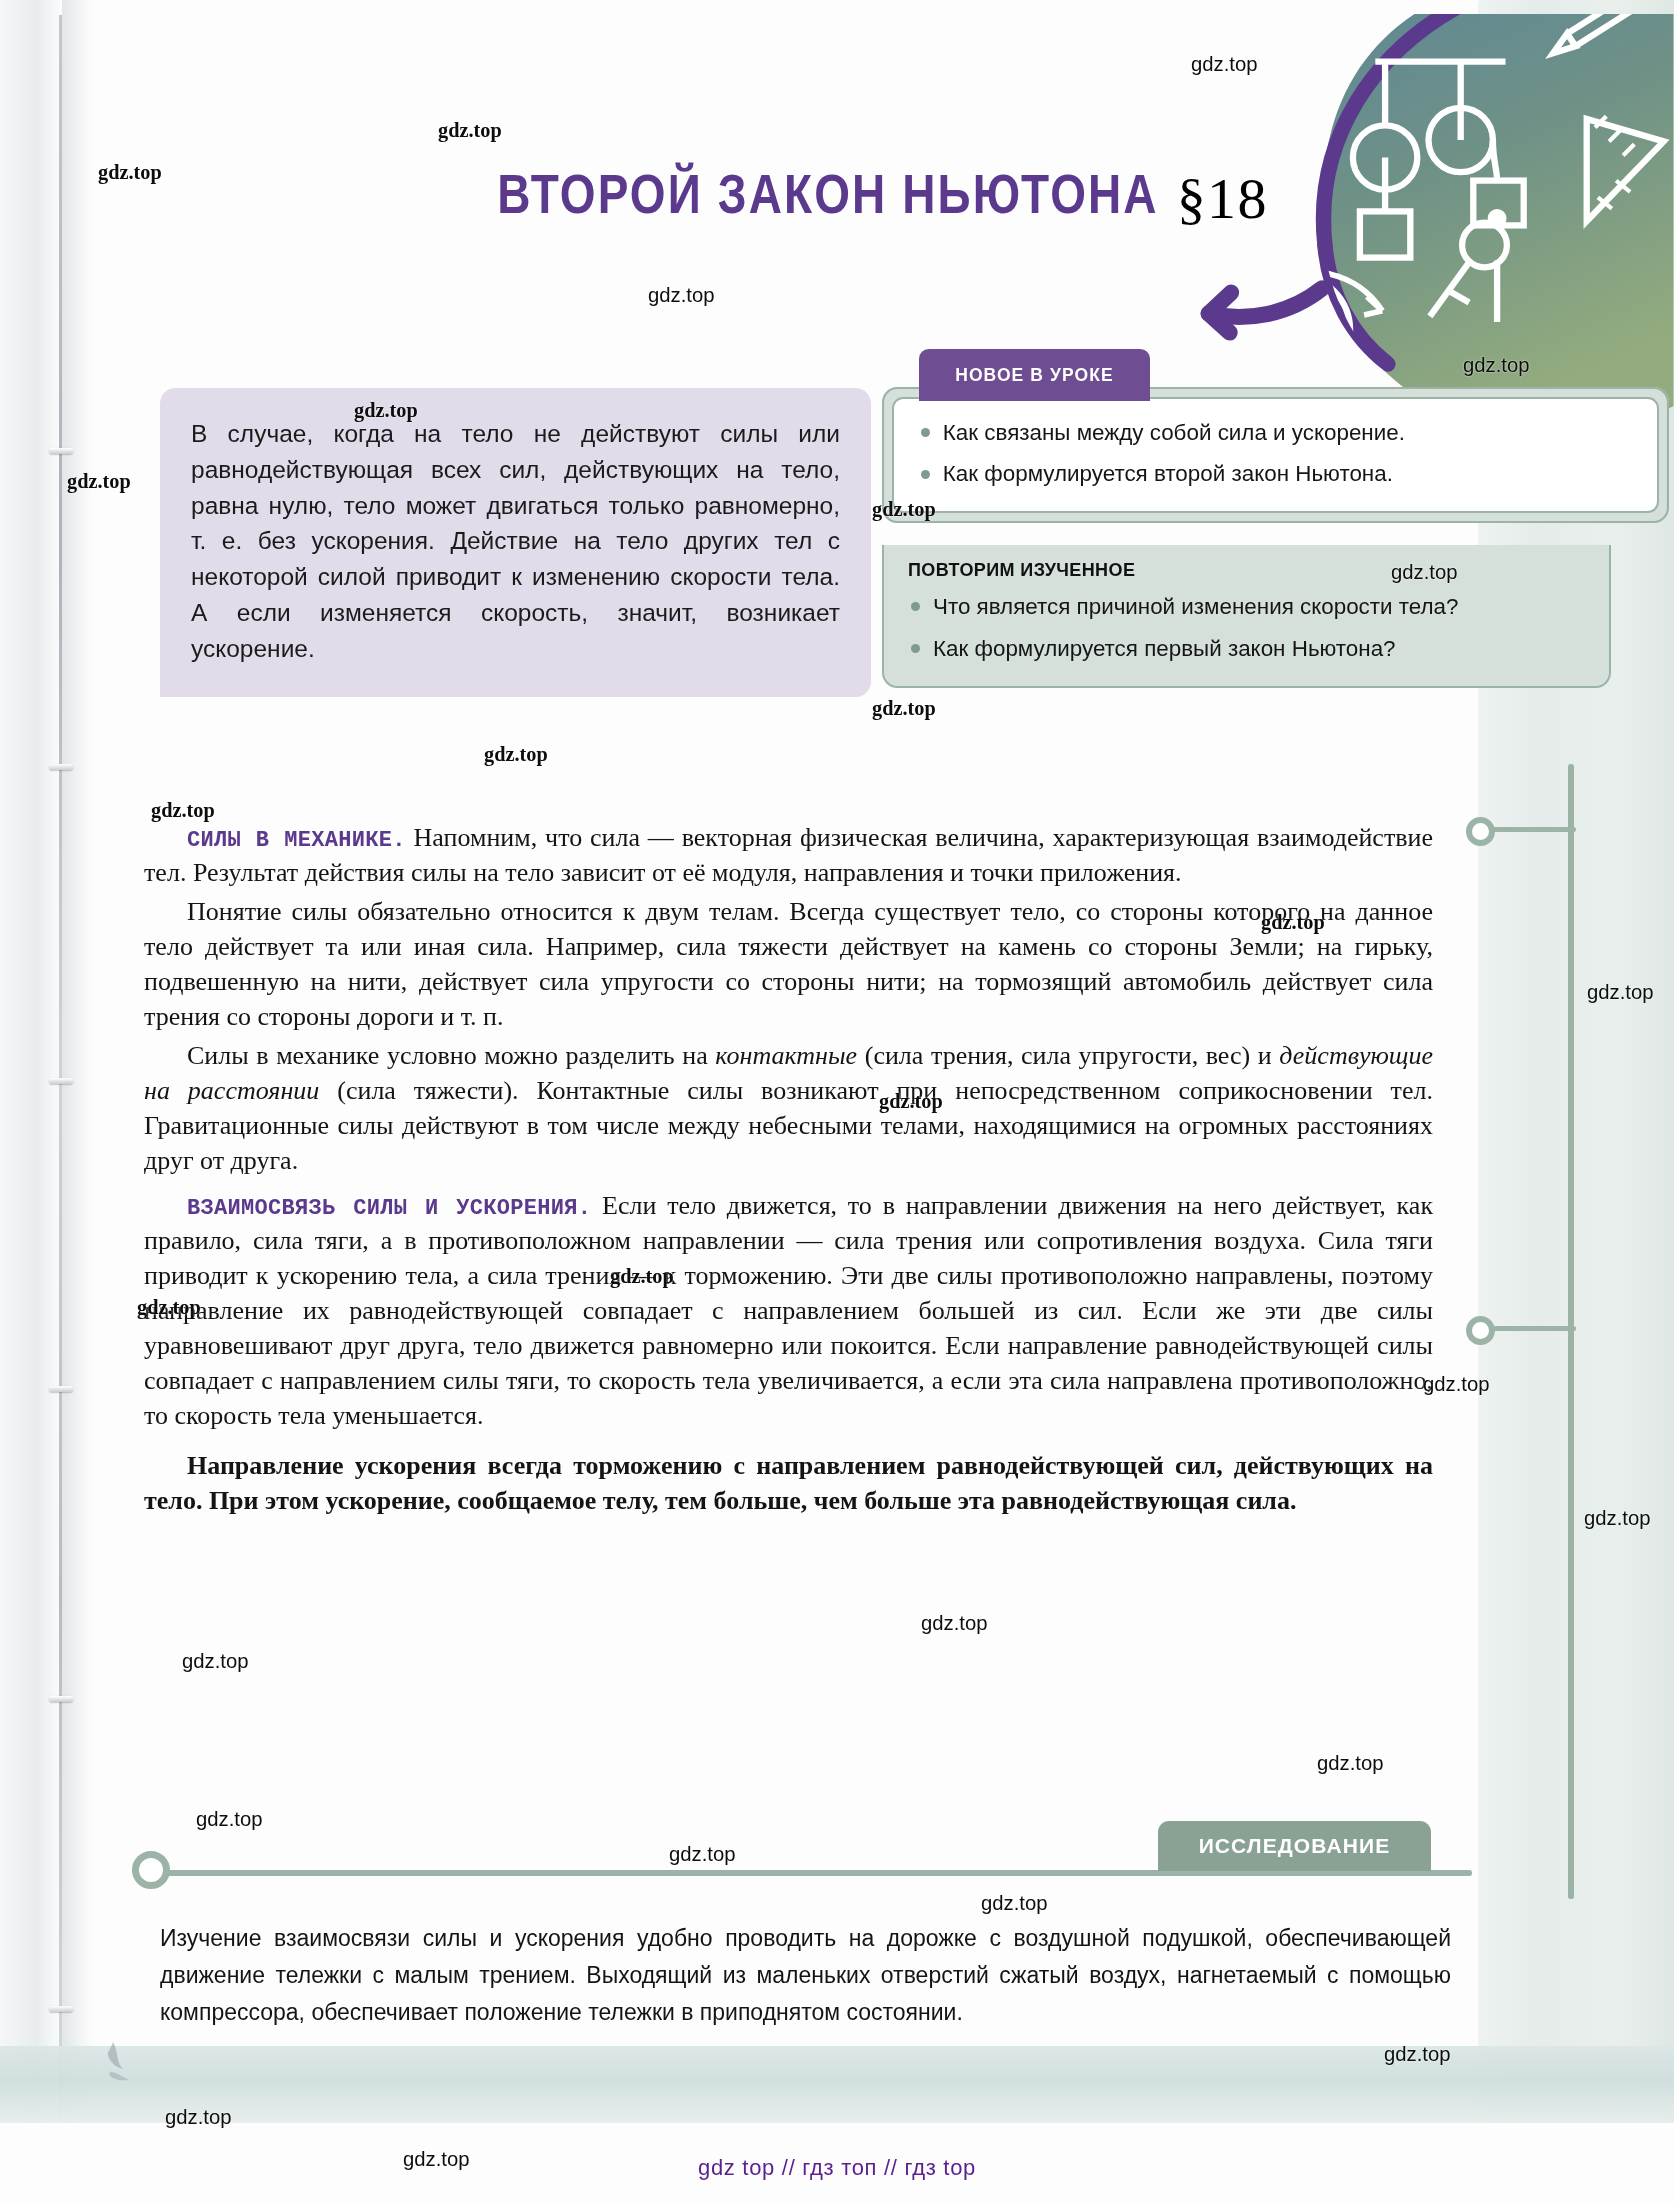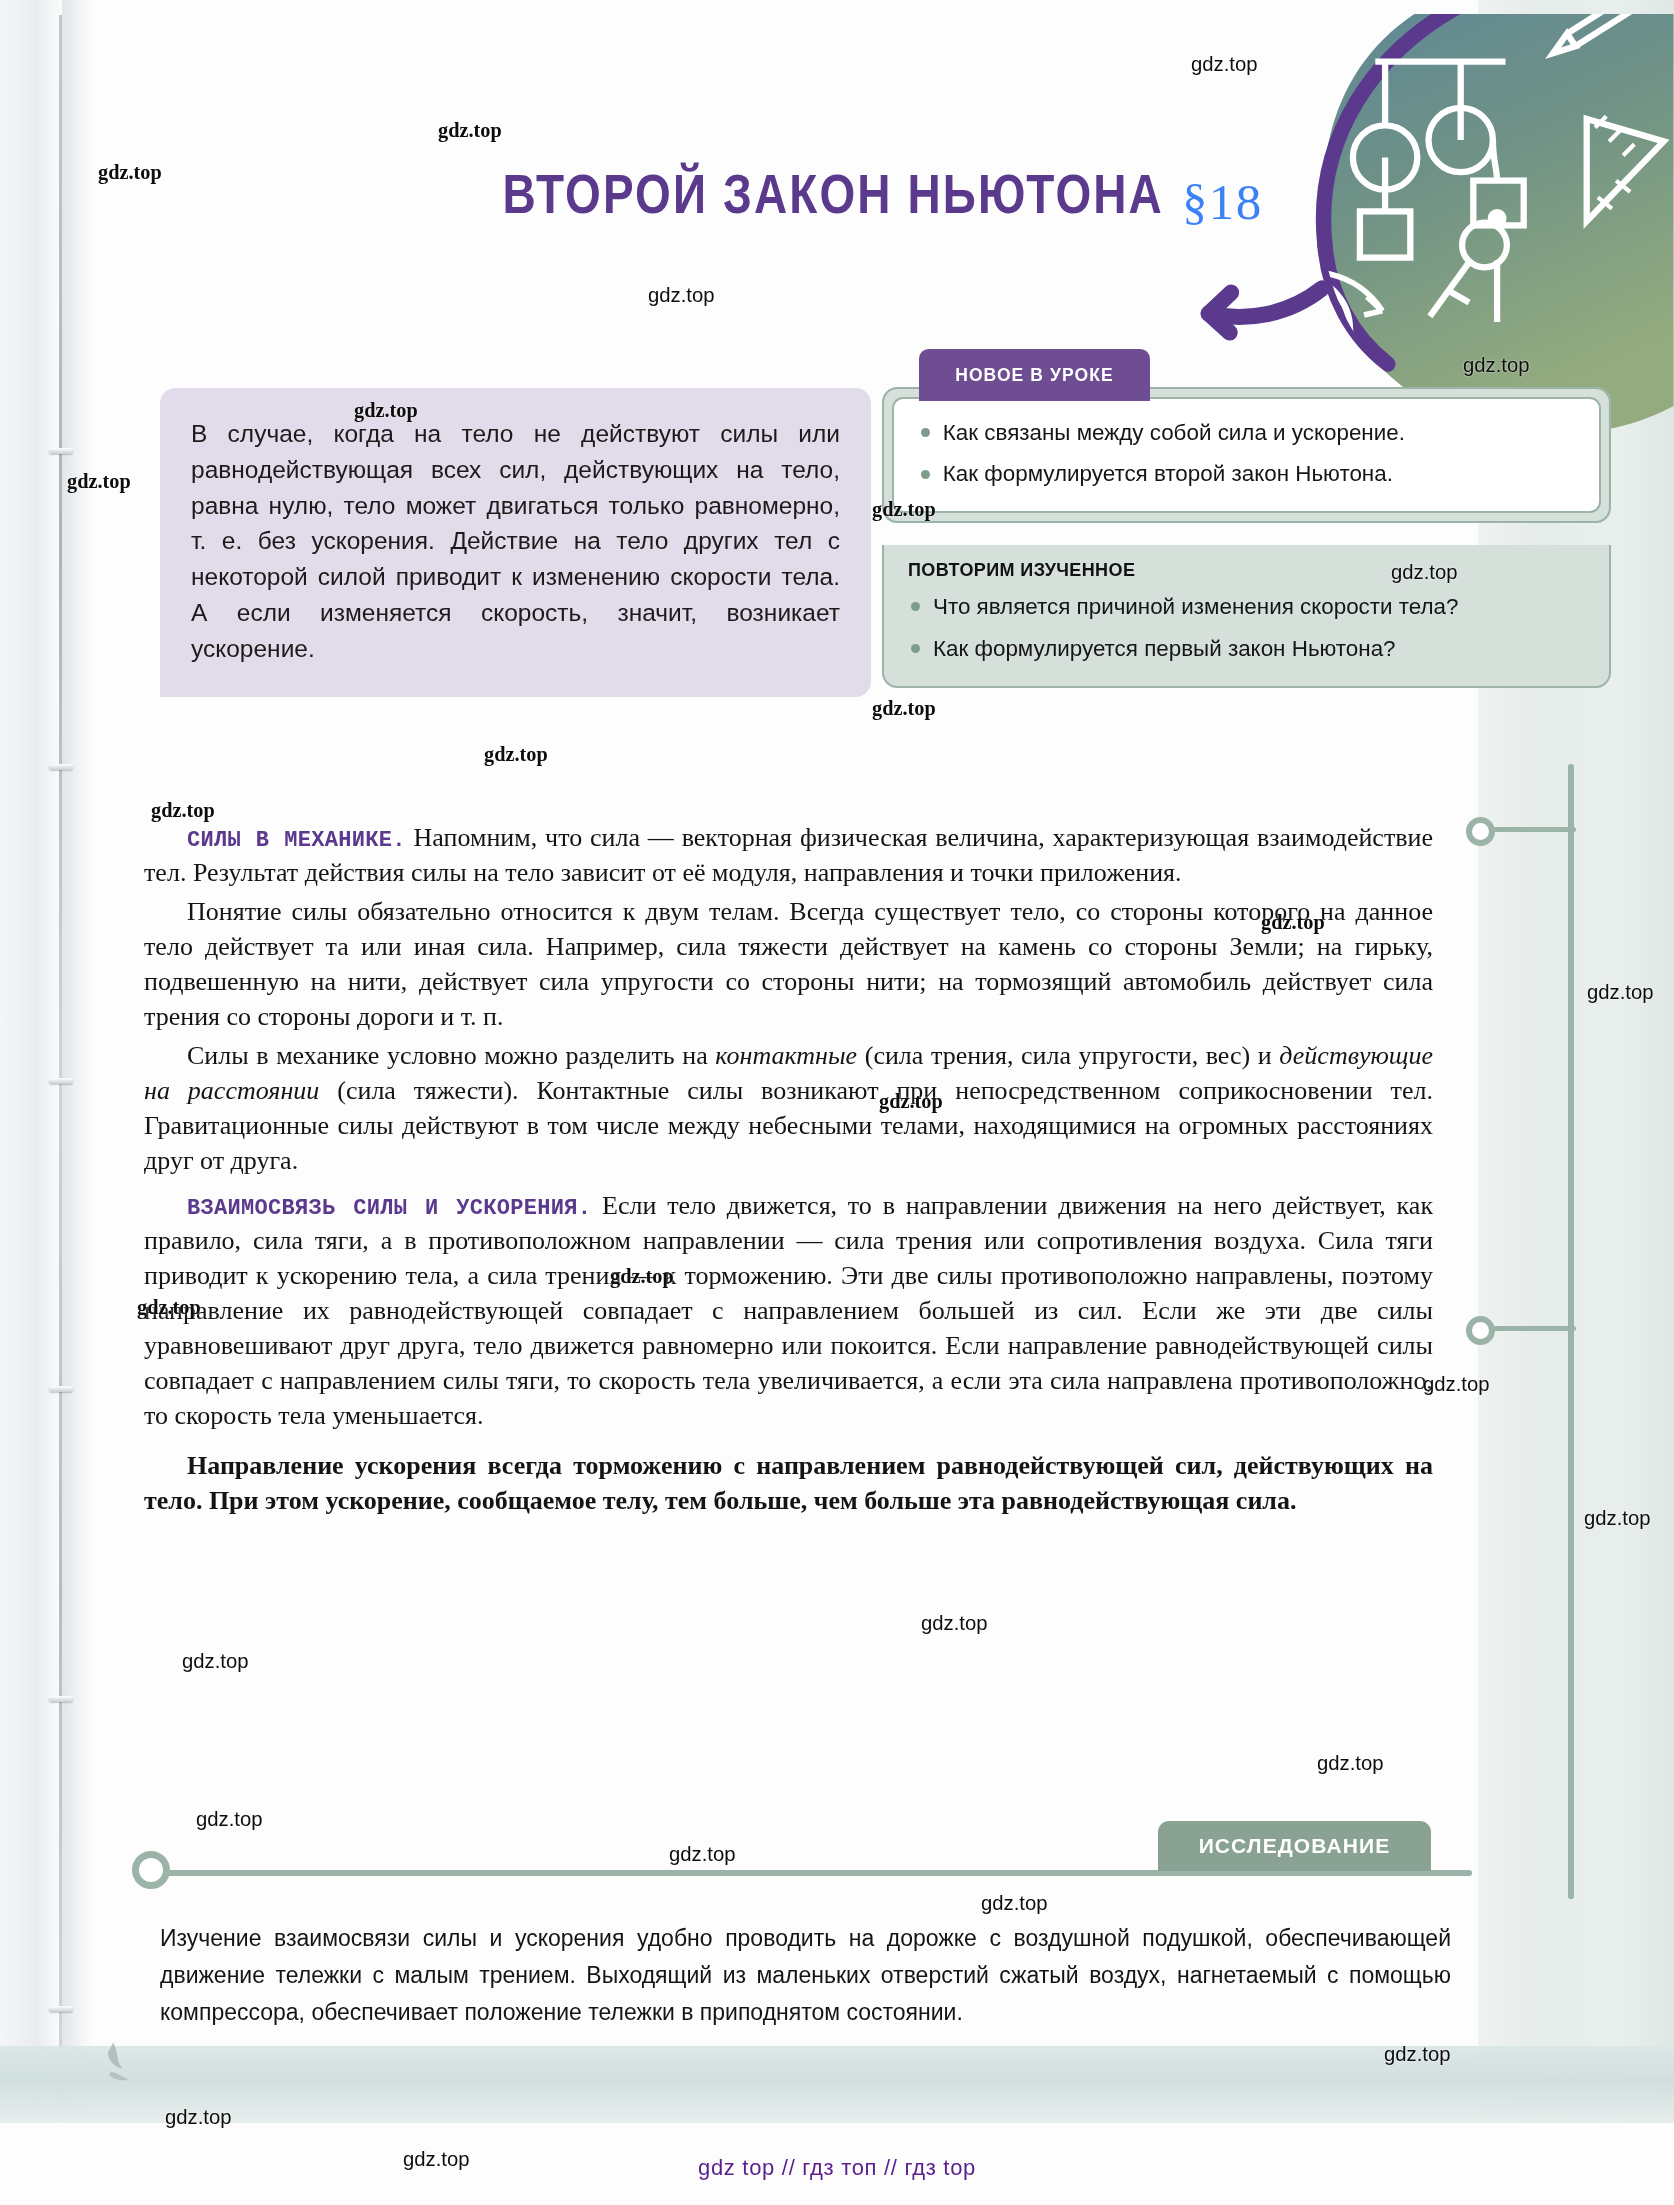--- a/index.html
+++ b/index.html
@@ -70,21 +70,21 @@
     display:flex;align-items:flex-end;justify-content:center;gap:18px;
   }
   .title{
     font-family:"Liberation Sans", sans-serif;
     font-weight:700;font-size:46px;letter-spacing:2.1px;color:#5b3a8e;
     text-transform:uppercase;transform:scaleY(1.22);transform-origin:bottom;
     white-space:nowrap;
   }
   .section-no{
     font-family:"Liberation Serif", serif;
-    font-size:51px;color:#3b82f6;line-height:.95;white-space:nowrap;
+    font-size:58px;color:#000000;line-height:.95;white-space:nowrap;
     letter-spacing:1.4px;
   }
 
   
   .intro{
     position:absolute;left:160px;top:388px;width:711px;
     background:#e2dbe9;border-radius:15.4px 15.4px 15.4px 0;
     padding:28px 31px 31px 31px;box-sizing:border-box;z-index:20;
   }
   .intro p{
@@ -97,21 +97,21 @@
   .novoe-tab{
     position:absolute;left:919px;top:349px;width:231px;height:52px;z-index:25;
     background:#6e4d93;border-radius:9.8px 9.8px 0 0;
     display:flex;align-items:center;justify-content:center;
   }
   .novoe-tab span{
     font-family:"Liberation Sans", sans-serif;font-weight:700;font-size:17.5px;
     letter-spacing:1.1px;color:#ffffff;
   }
   .green-outer{
-    position:absolute;left:882px;top:387px;width:729px;z-index:24;
+    position:absolute;left:882px;top:387px;width:787px;z-index:24;
     background:#d6e0db;border-radius:15.4px;
     padding:9.8px;box-sizing:border-box;
     box-shadow:inset 0 0 0 2.1px #9cb3a8;
   }
   .green-inner{
     background:#ffffff;border-radius:11.2px;border:2.1px solid #9cb3a8;
     padding:18px 24px 21px 24px;box-sizing:border-box;
   }
   .povtorim{
     position:absolute;left:882px;top:545px;width:729px;z-index:23;

